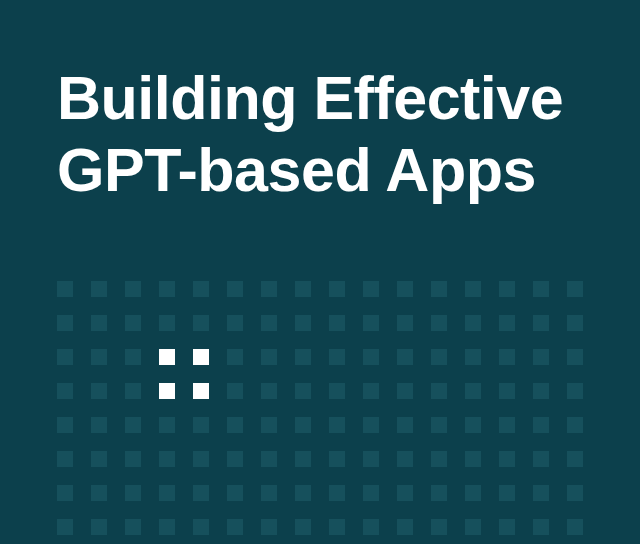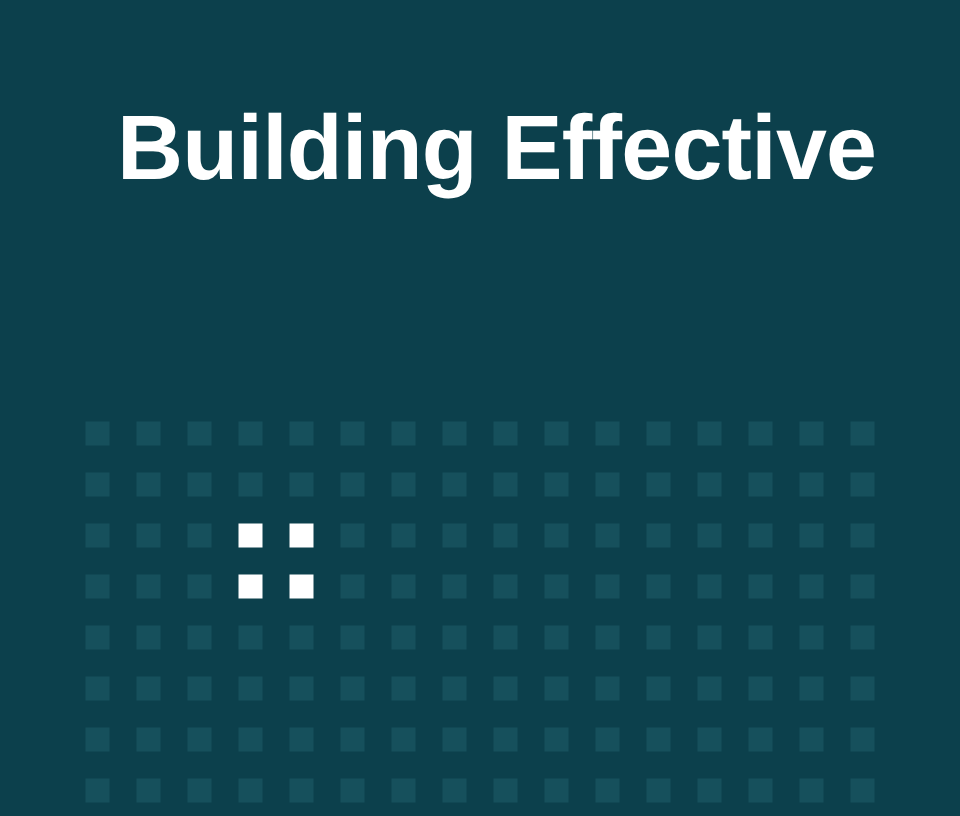--- a/index.html
+++ b/index.html
@@ -38,39 +38,39 @@
   .grid-cell.highlight {
     background: #ffffff;
   }
 
   
   #title-block {
     position: absolute;
     left: 57px;
     top: 62px;
     width: 560px;
-    margin-left: 21px;
   }
   .title-line {
     display: block;
     color: #ffffff;
     font-size: 61px;
     font-weight: bold;
     line-height: 72px;
     letter-spacing: -0.5px;
     white-space: nowrap;
   }
 </style>
 </head>
 <body>
 
 <div id="slide">
 
   <div id="title-block">
     <span class="title-line">Building Effective</span>
+    <span class="title-line">GPT-based Apps</span>
   </div>
 
   <div id="dot-grid">
       <div class="grid-cell" style="left: 0px; top: 0px; width: 16px; height: 16px; background: rgb(22, 80, 92);"></div>
       <div class="grid-cell" style="left: 34px; top: 0px; width: 16px; height: 16px; background: rgb(22, 80, 92);"></div>
       <div class="grid-cell" style="left: 68px; top: 0px; width: 16px; height: 16px; background: rgb(22, 80, 92);"></div>
       <div class="grid-cell" style="left: 102px; top: 0px; width: 16px; height: 16px; background: rgb(22, 80, 92);"></div>
       <div class="grid-cell" style="left: 136px; top: 0px; width: 16px; height: 16px; background: rgb(22, 80, 92);"></div>
       <div class="grid-cell" style="left: 170px; top: 0px; width: 16px; height: 16px; background: rgb(22, 80, 92);"></div>
       <div class="grid-cell" style="left: 204px; top: 0px; width: 16px; height: 16px; background: rgb(22, 80, 92);"></div>

